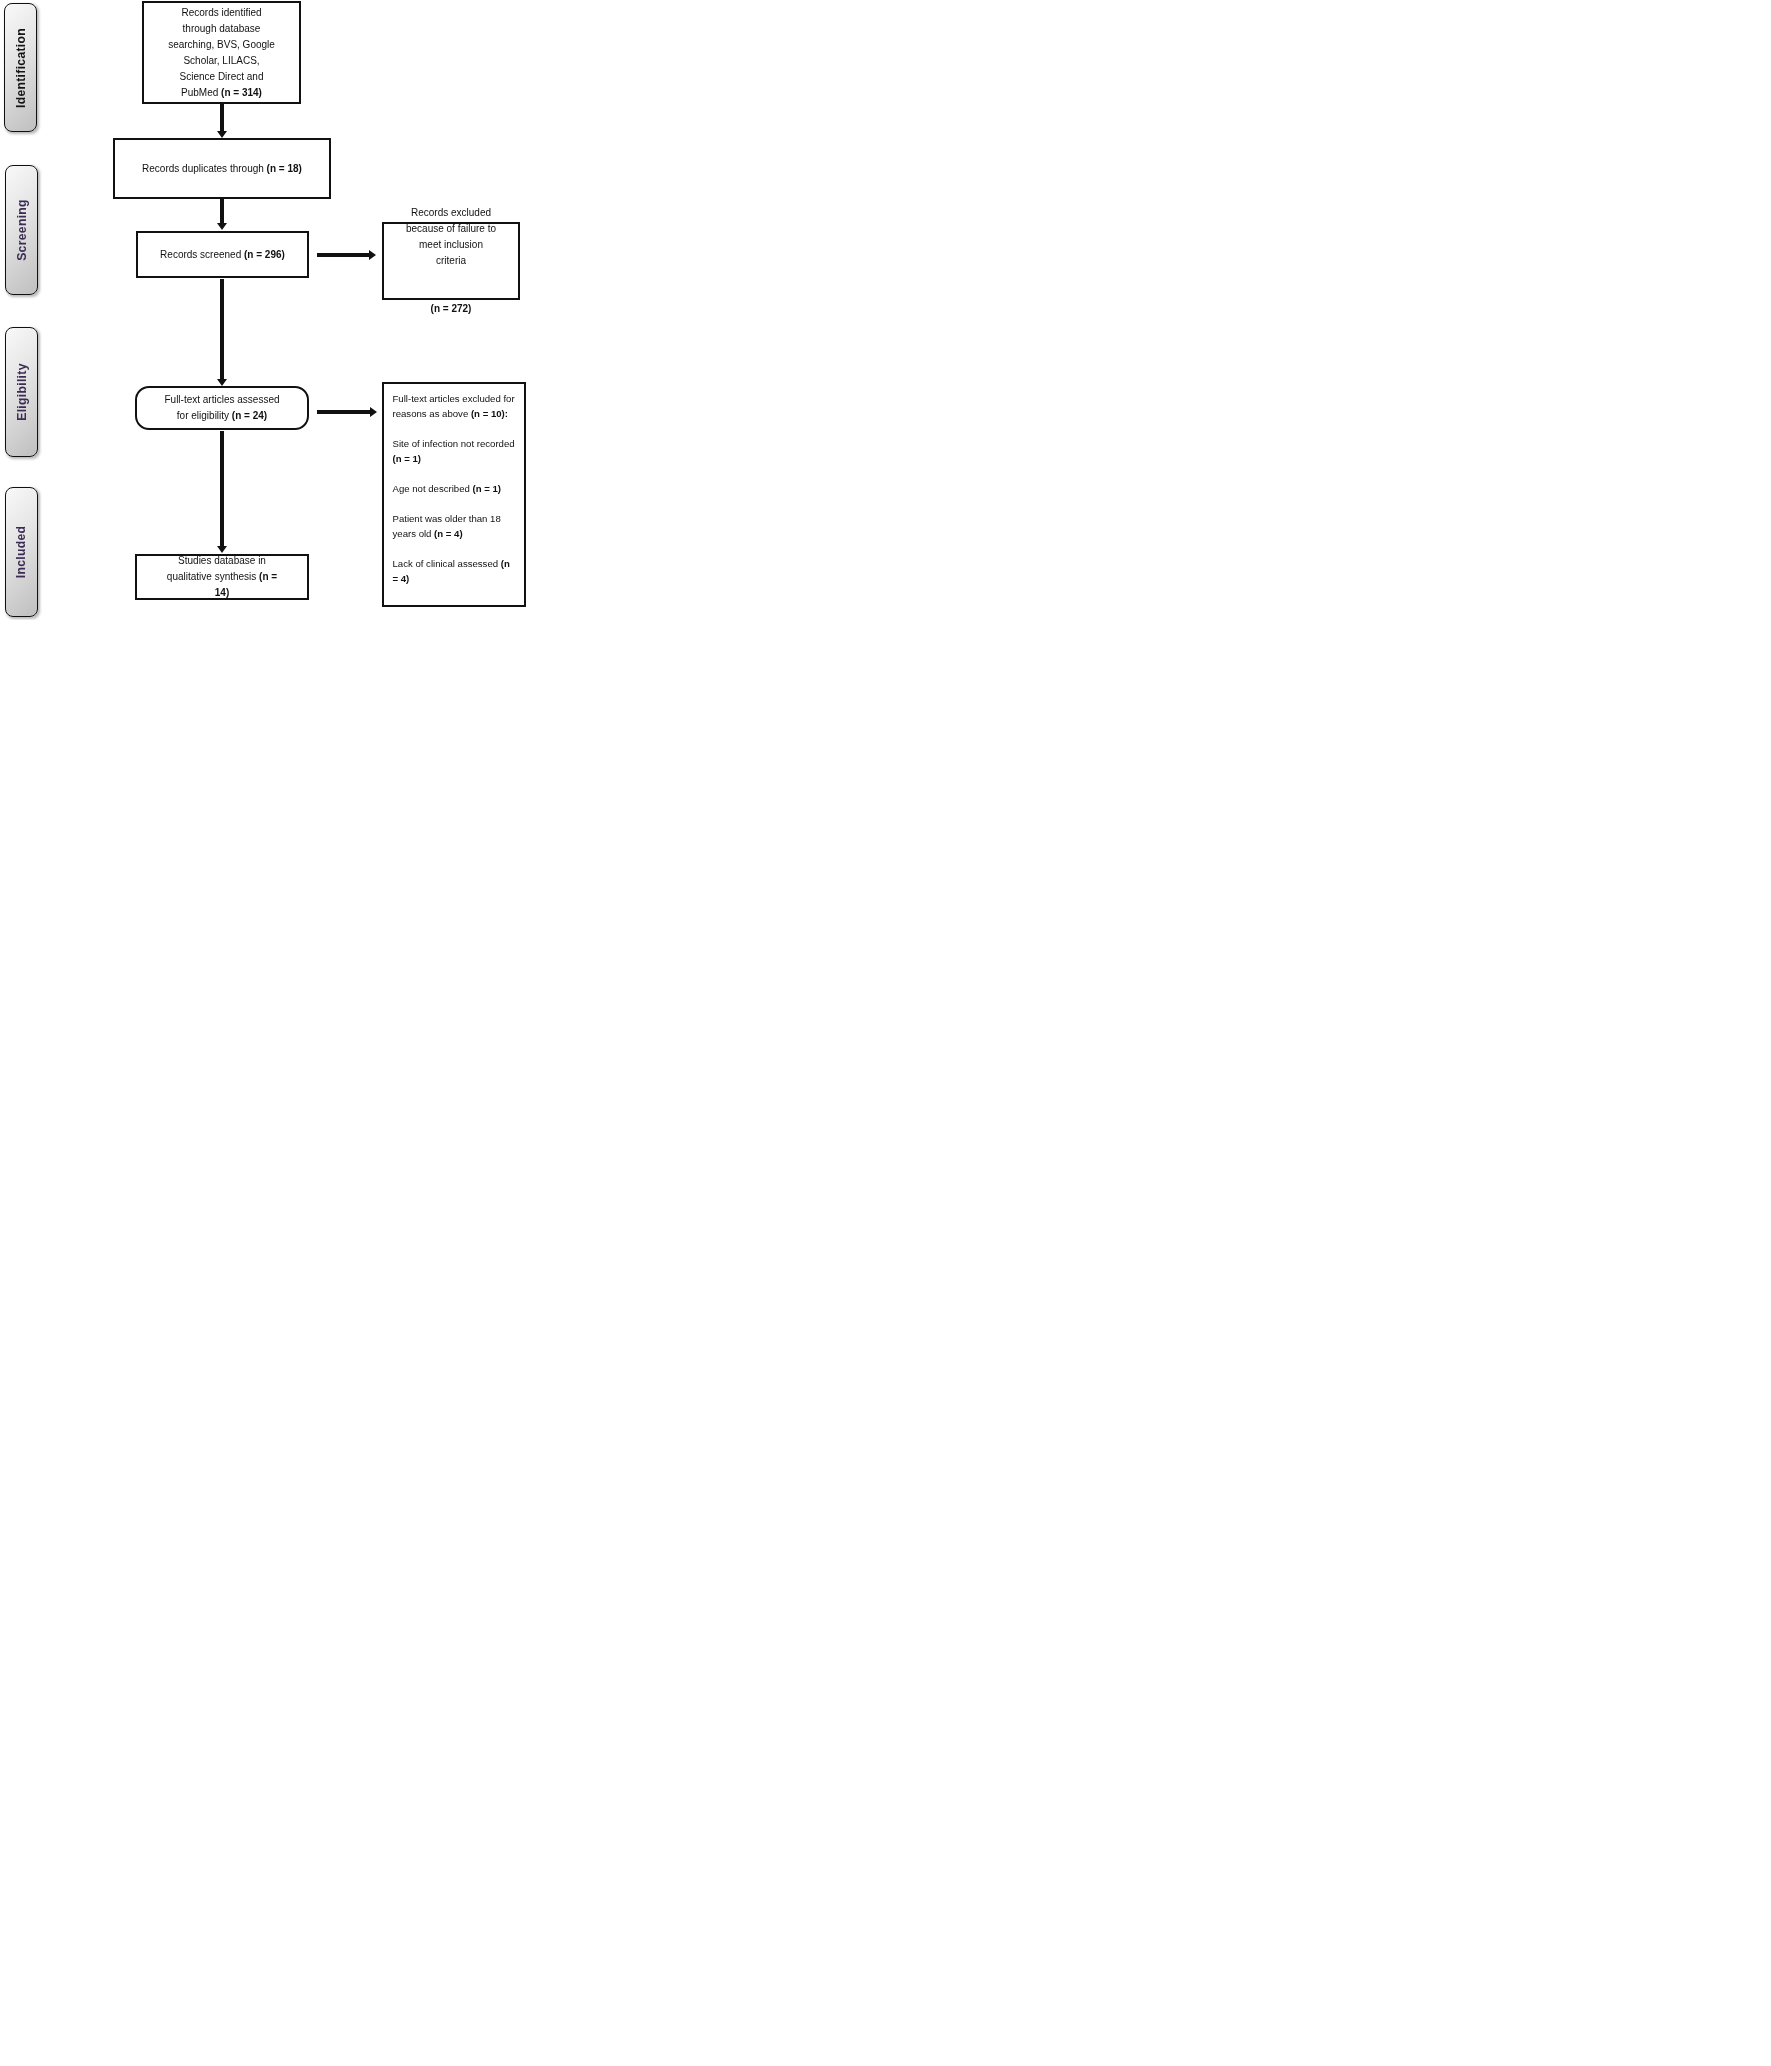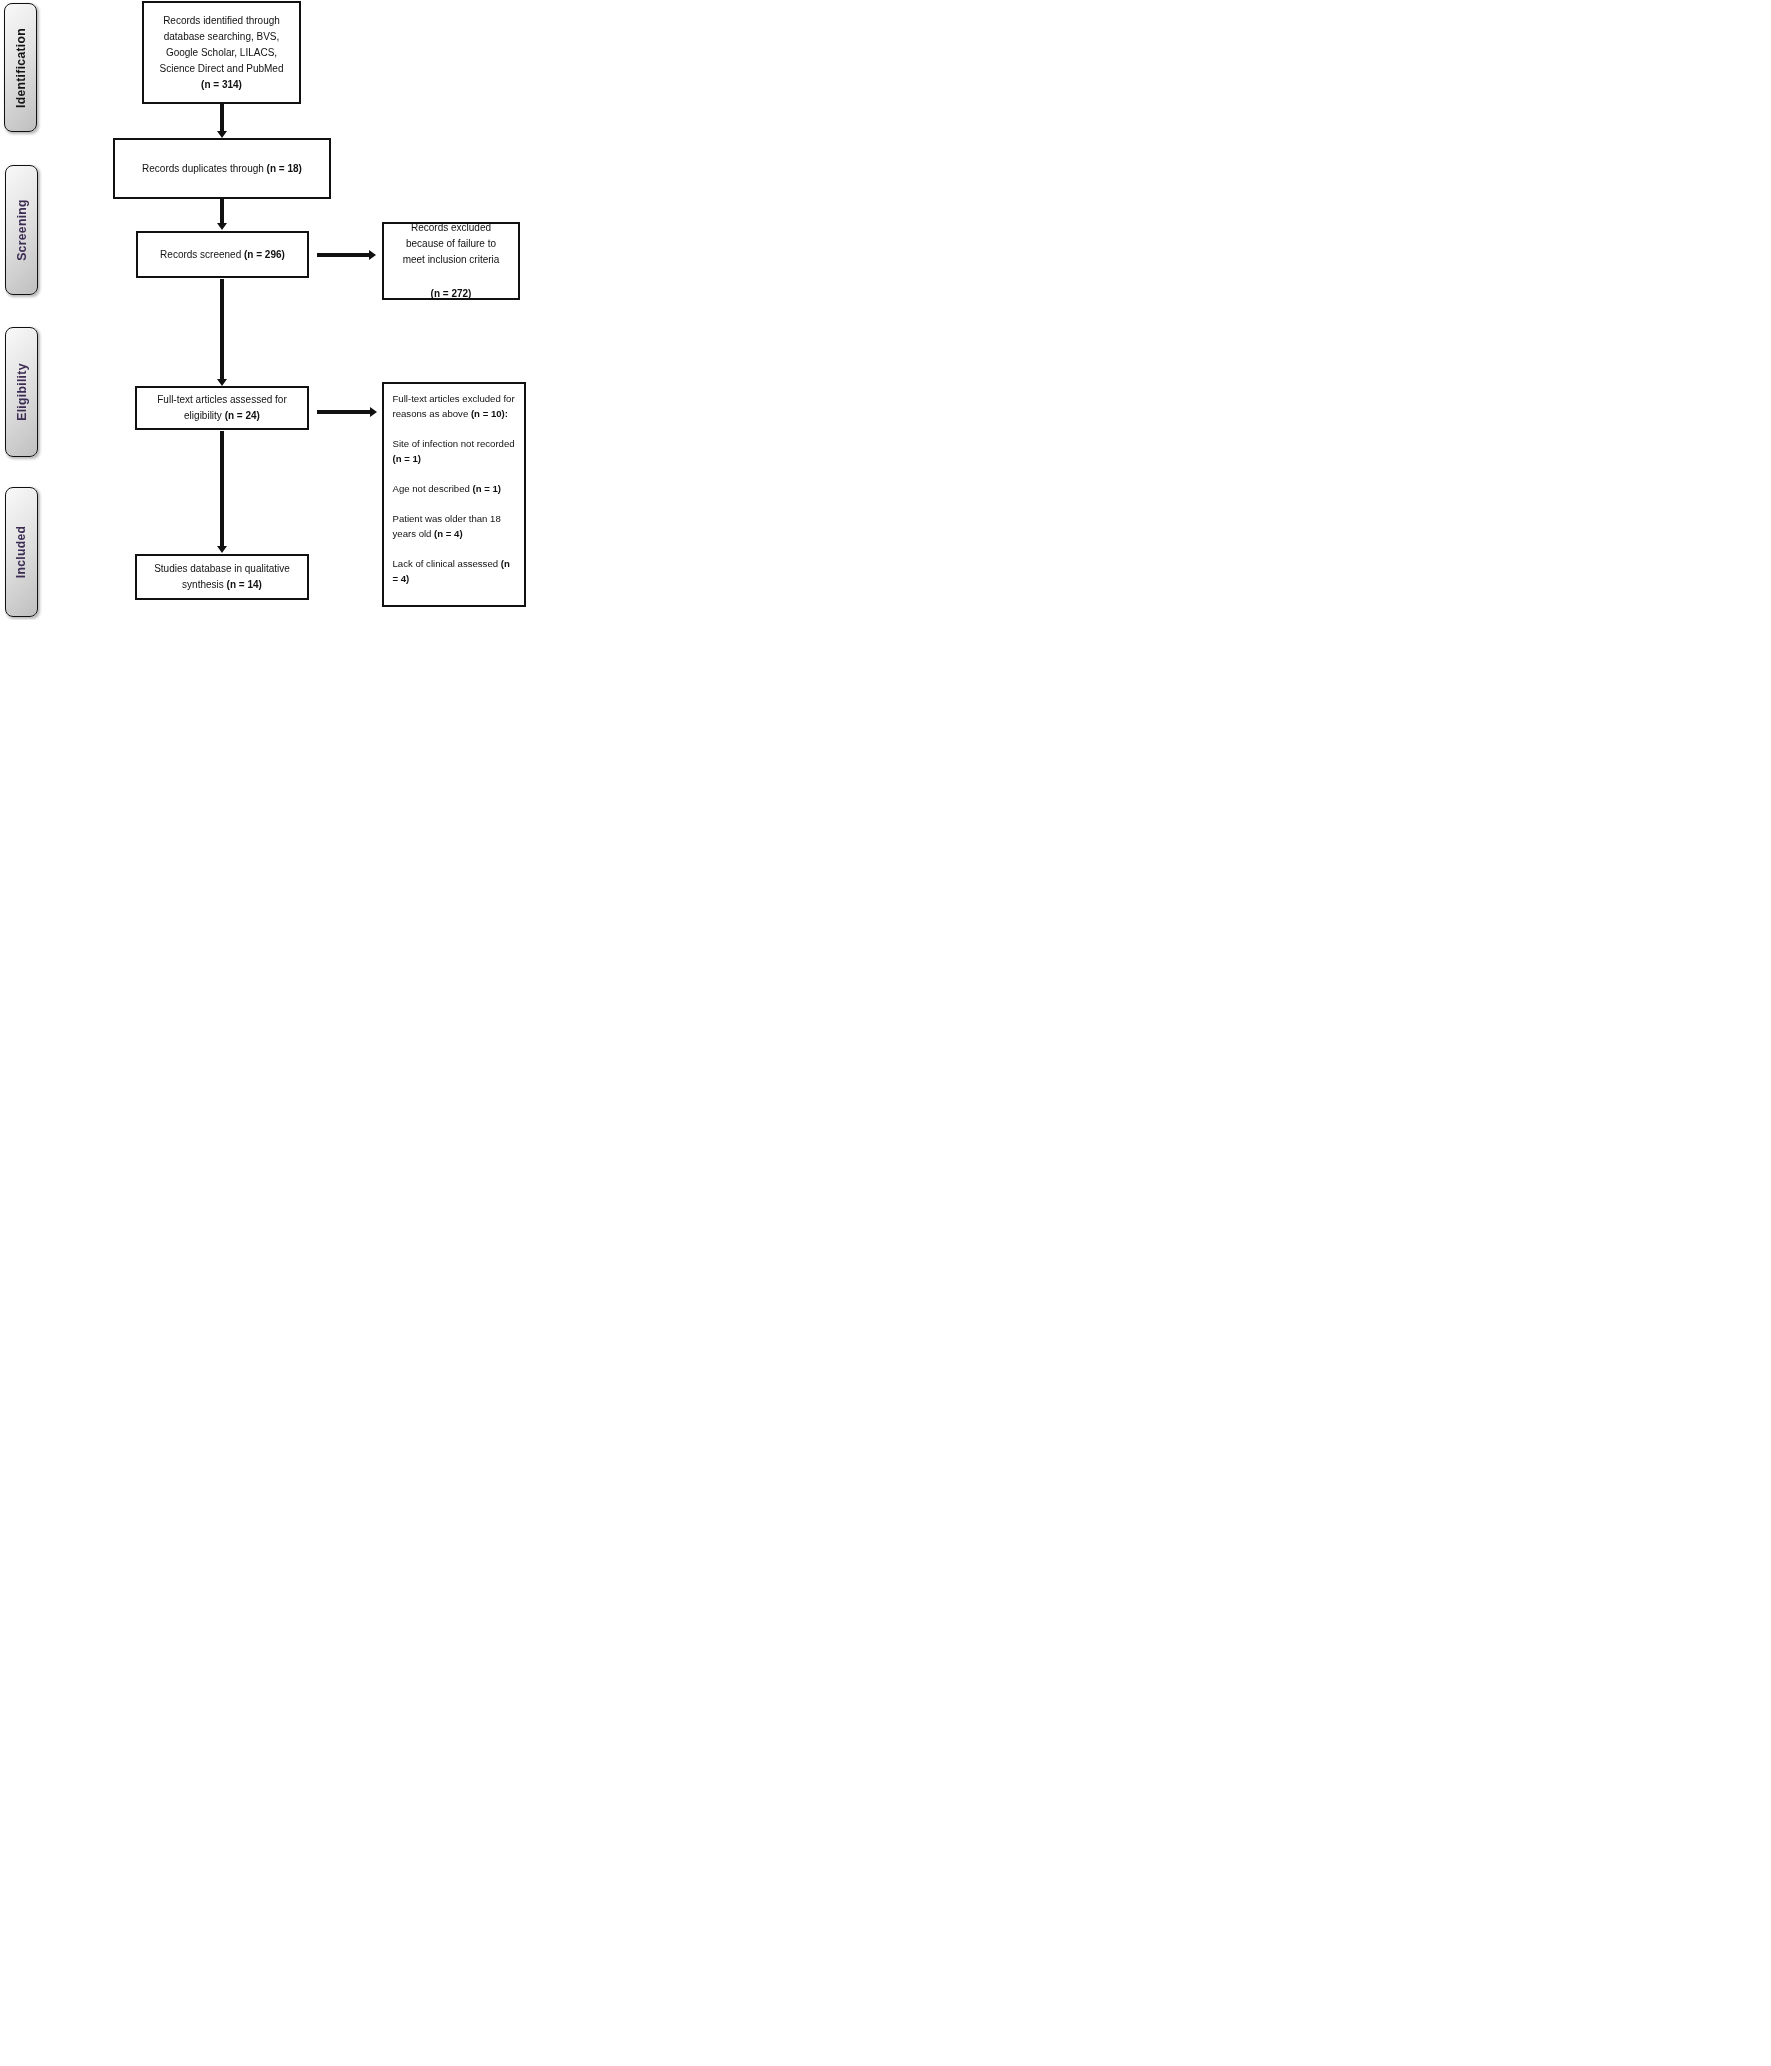--- a/index.html
+++ b/index.html
@@ -34,26 +34,26 @@
   .box{
     position:absolute;
     box-sizing:border-box;
     border:2.1px solid #111111;
     background:#ffffff;
     display:flex;flex-direction:column;
     align-items:center;justify-content:center;
     text-align:center;
     font-size:10px;line-height:16px;
   }
-  .box p{margin:9px;padding:0 5.3px;}
+  .box p{margin:16px;padding:0 5.3px;}
   .box b{font-weight:bold;}
   .box1{left:142px;top:1.1px;width:159px;height:103px;}
   .box2{left:113px;top:138px;width:218px;height:61px;}
   .box3{left:136px;top:231px;width:173px;height:47px;align-items:center;}
-  .box4{left:135px;top:386px;width:174px;height:44px;}
+  .box4{left:135px;top:386px;width:174px;height:44px;border-radius:14px;}
   .box5{left:135px;top:554px;width:174px;height:46px;}
   .boxr1{left:382px;top:222px;width:138px;height:78px;}
   .boxr2{
     left:382px;top:375px;width:144px;height:225px;
     align-items:flex-start;justify-content:flex-start;
     text-align:left;
     font-size:9.6px;line-height:15px;
     padding:7.4px 7.4px 0 8.5px;
     margin-top:7px;
   }

